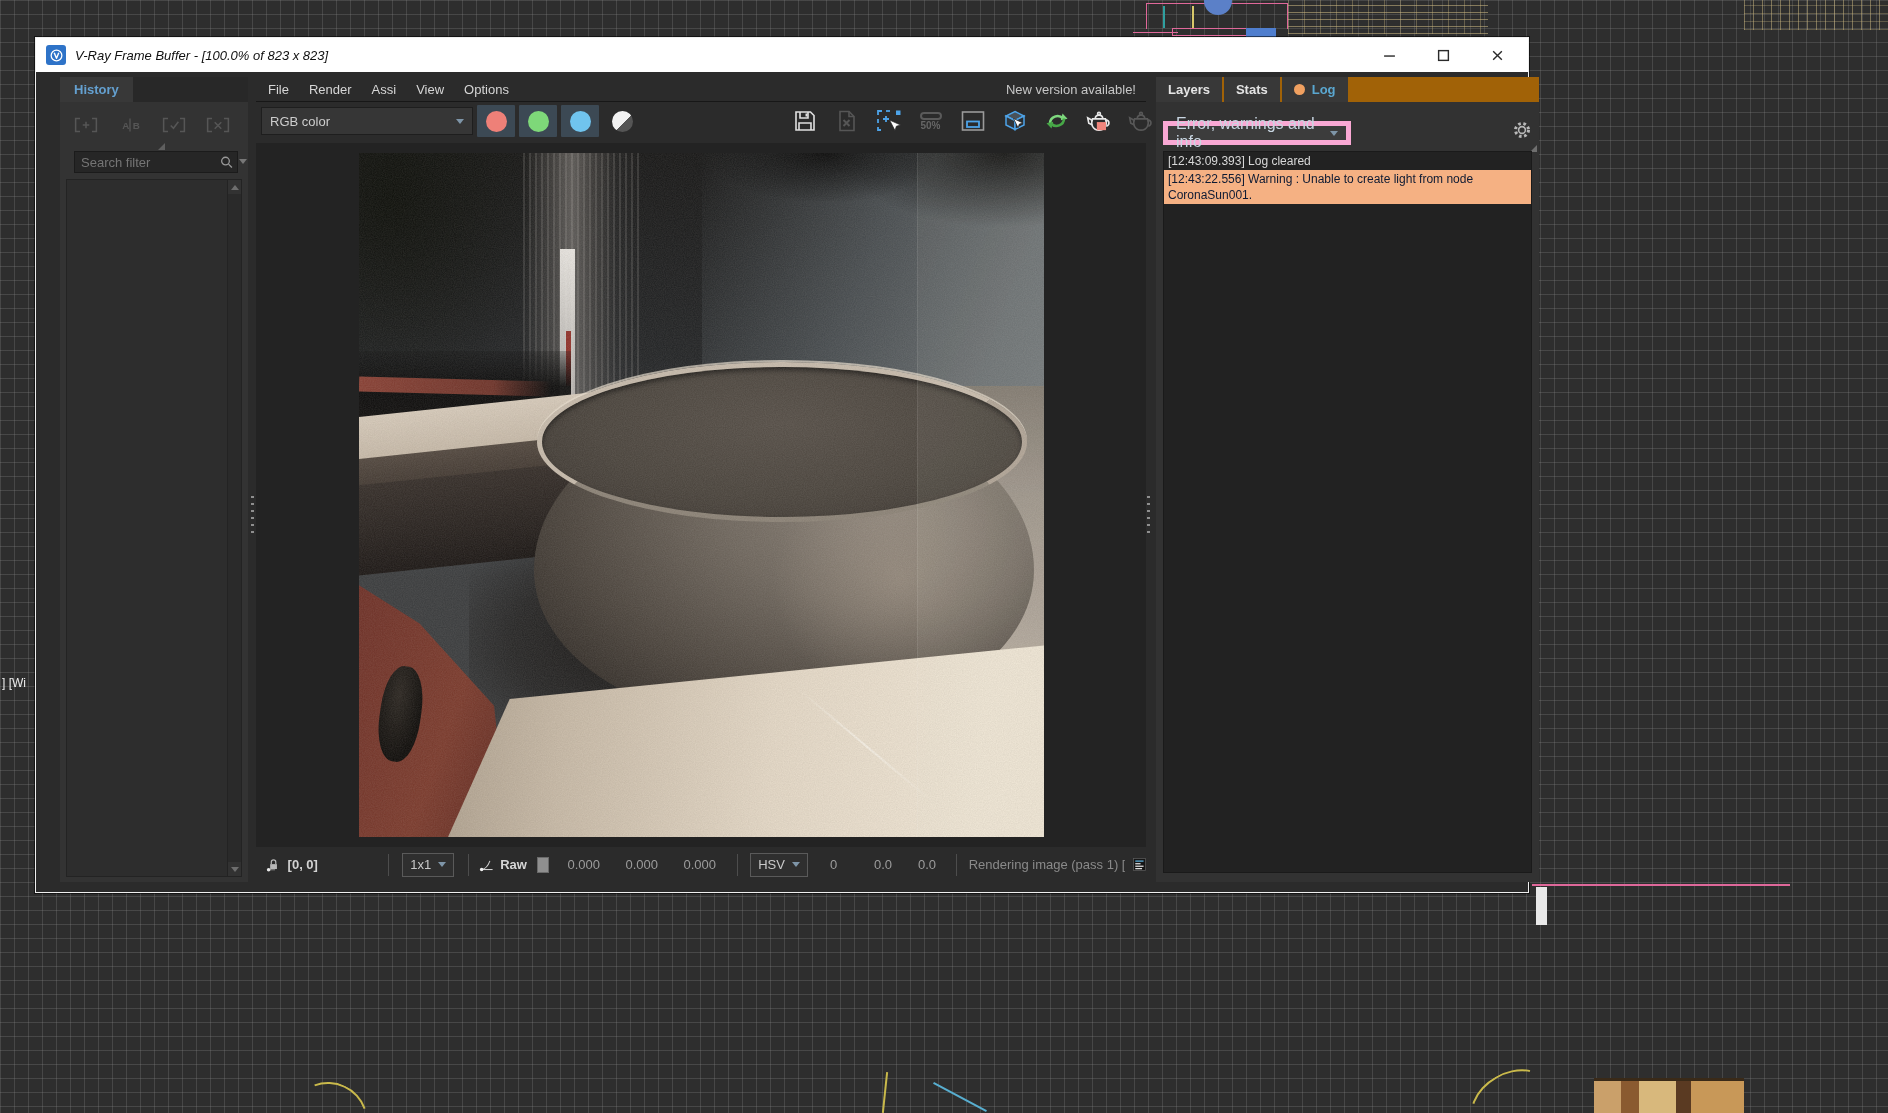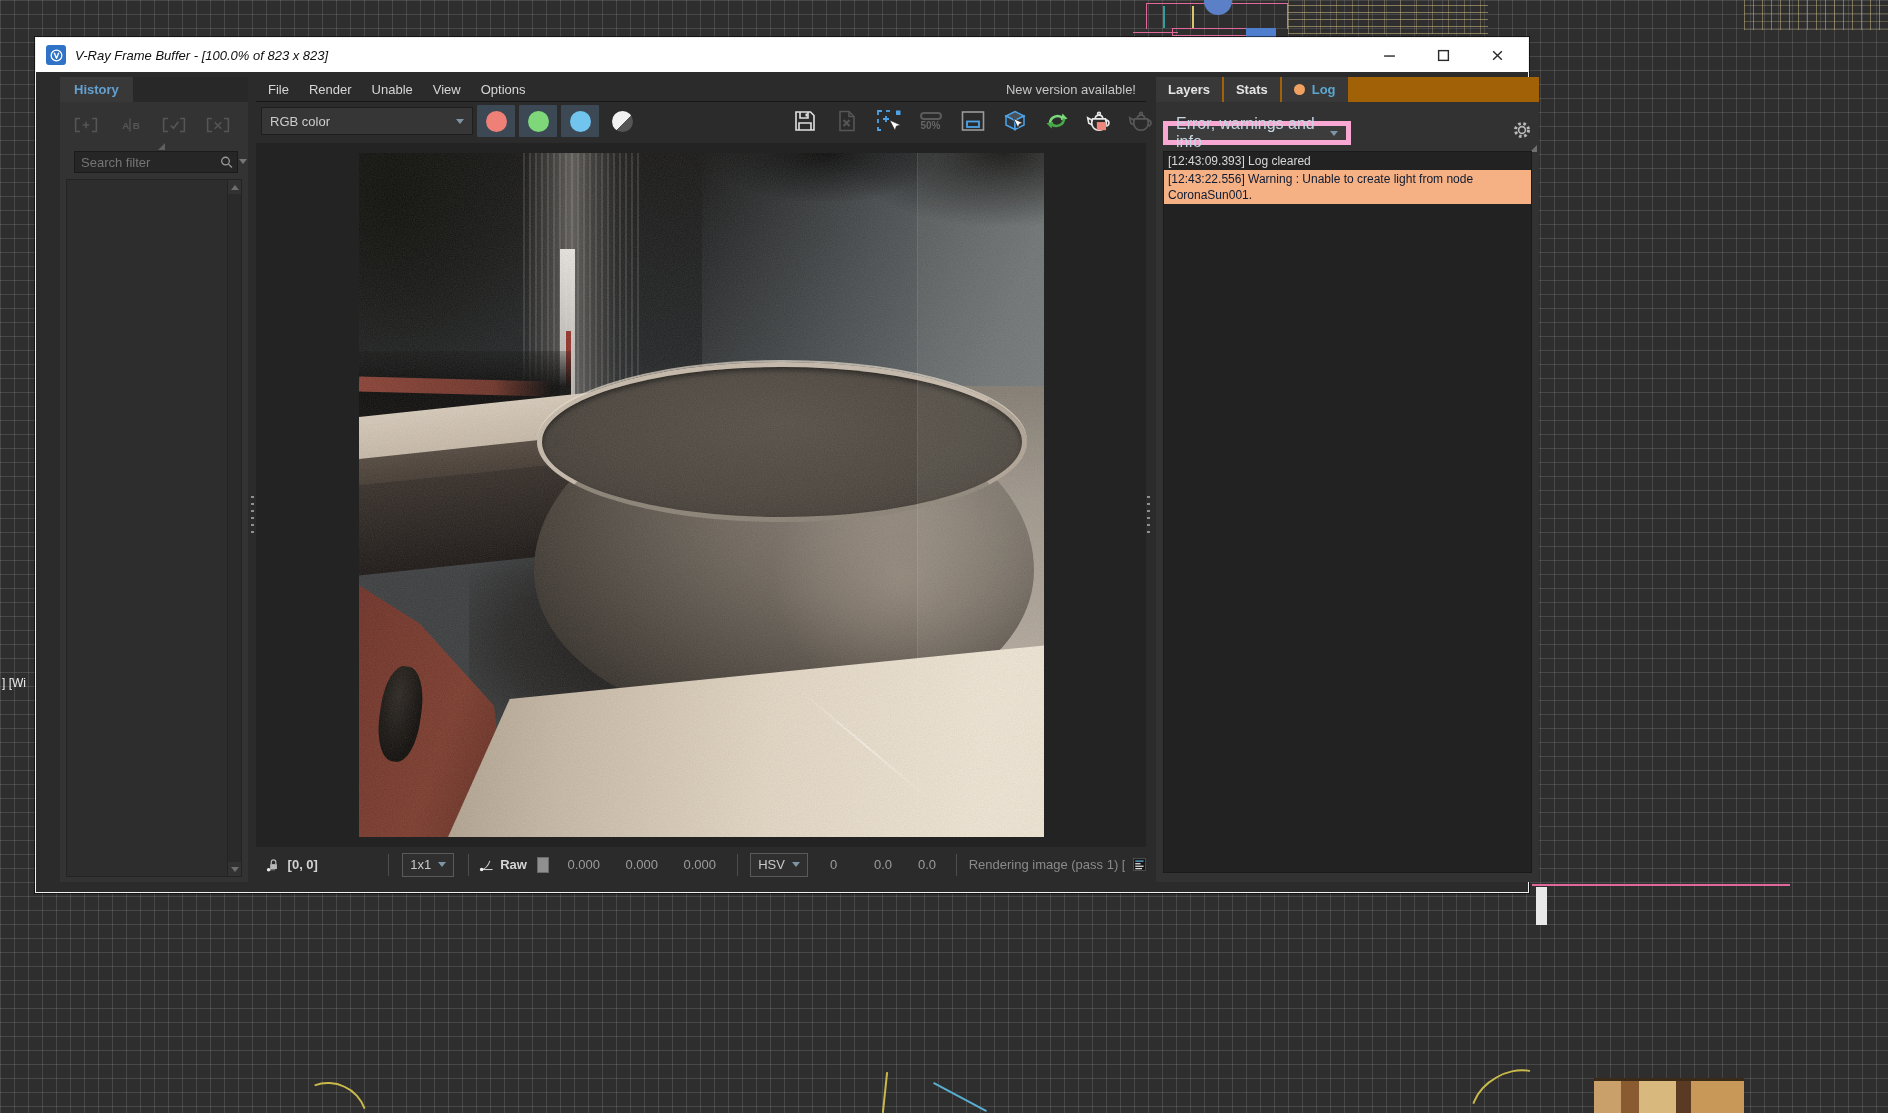--- a/index.html
+++ b/index.html
@@ -291,21 +291,21 @@
         </div>
       </div>
 
       <div class="splitter split-l"></div>
       <div class="splitter split-r"></div>
 
       <div class="center">
         <div class="menubar">
           <span class="menu-item">File</span>
           <span class="menu-item">Render</span>
-          <span class="menu-item">Unable</span>
+          <span class="menu-item">Assi</span>
           <span class="menu-item">View</span>
           <span class="menu-item">Options</span>
           <span class="notice">New version available!</span>
         </div>
 
         <div class="toolbar">
           <div class="combo combo-ch">
             <span>RGB color</span>
             <span class="caret"></span>
           </div>

